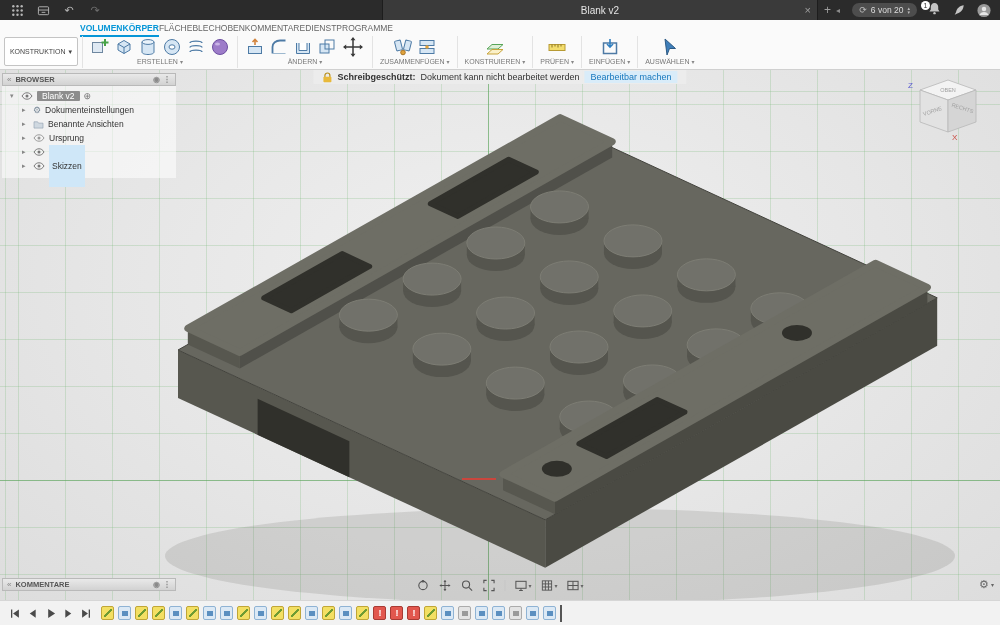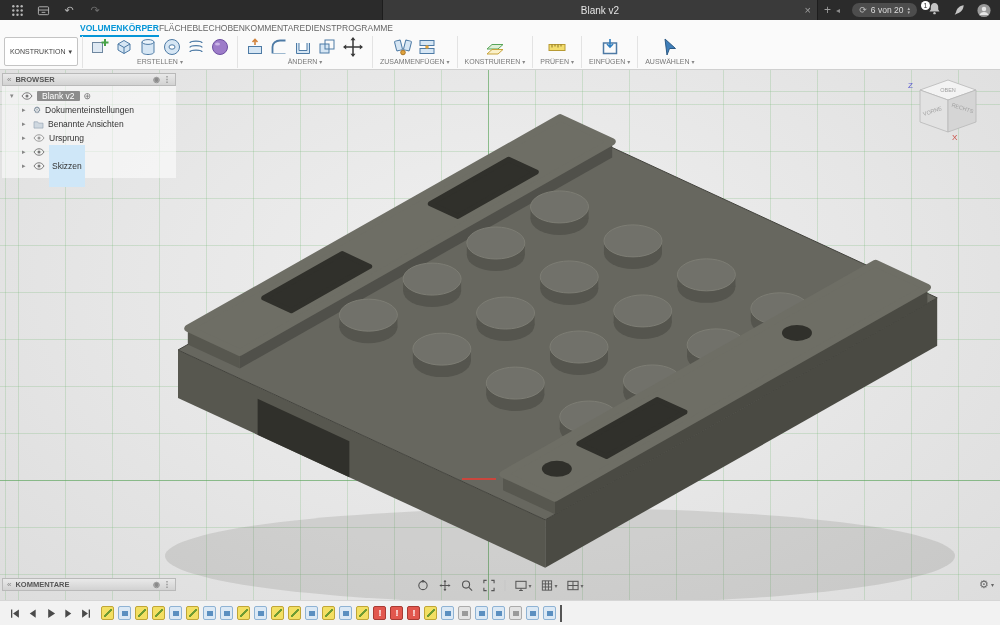--- a/index.html
+++ b/index.html
@@ -391,20 +391,29 @@
       <ellipse cx="588.74" cy="417.03499999999997" rx="29" ry="16" fill="#71716a" stroke="#7d7d74" stroke-width="1"></ellipse>
       <polygon points="503.0,474.2 555.0,498.3 555.0,514.3 503.0,490.2" fill="#57574f"></polygon>
       <polygon points="555.0,498.3 927.4,287.4 927.4,303.4 555.0,514.3" fill="#4a4a43"></polygon>
       <polygon points="503.0,474.2 875.4,263.3 927.4,287.4 555.0,498.3" fill="#6e6e65" stroke="#6e6e65" stroke-width="7" stroke-linejoin="round"></polygon>
       <polygon points="578.9,443.8 657.3,399.4 684.9,412.1 606.5,456.5" fill="#30302b" stroke="#30302b" stroke-width="5" stroke-linejoin="round"></polygon>
       <ellipse cx="556.86" cy="468.865" rx="15" ry="8" fill="#30302b"></ellipse>
       <ellipse cx="796.96" cy="332.89" rx="15" ry="8" fill="#30302b"></ellipse>
     </svg>
   <div id="origin-x"></div>
 
+  <div id="warning">
+    <svg width="10" height="11" viewBox="0 0 10 11">
+      <path d="M2.5 5V3.5a2.5 2.5 0 0 1 5 0V5" fill="none" stroke="#b8901e" stroke-width="1.2"></path>
+      <rect x="1" y="4.8" width="8" height="5.5" rx="0.8" fill="#e8b93b"></rect>
+    </svg>
+    <b>Schreibgeschützt:</b>
+    <span>Dokument kann nicht bearbeitet werden</span>
+    <span class="action">Bearbeitbar machen</span>
+  </div>
 
   <div id="browser">
     <div class="panel-header">
       <span class="hchev">«</span>
       <span>BROWSER</span>
       <span class="hicons">
           <span>◉</span>
           <span>⋮</span>
         </span>
     </div>

